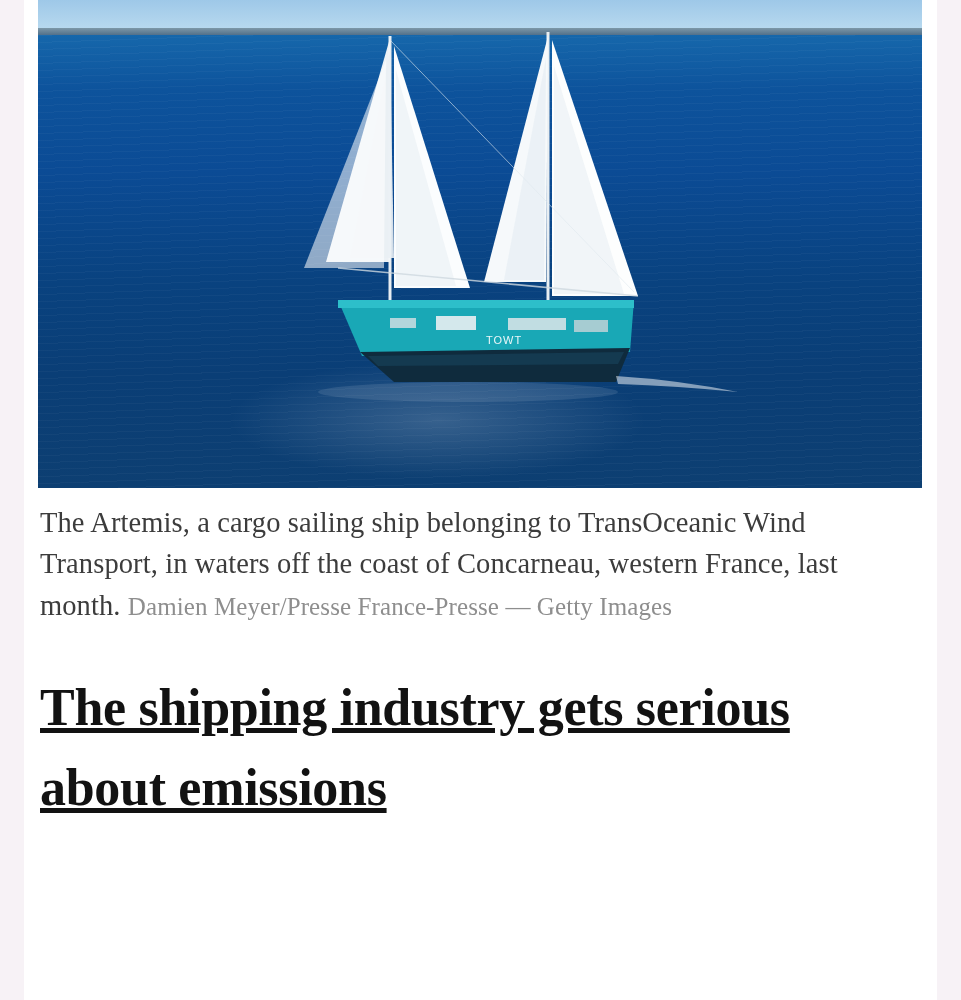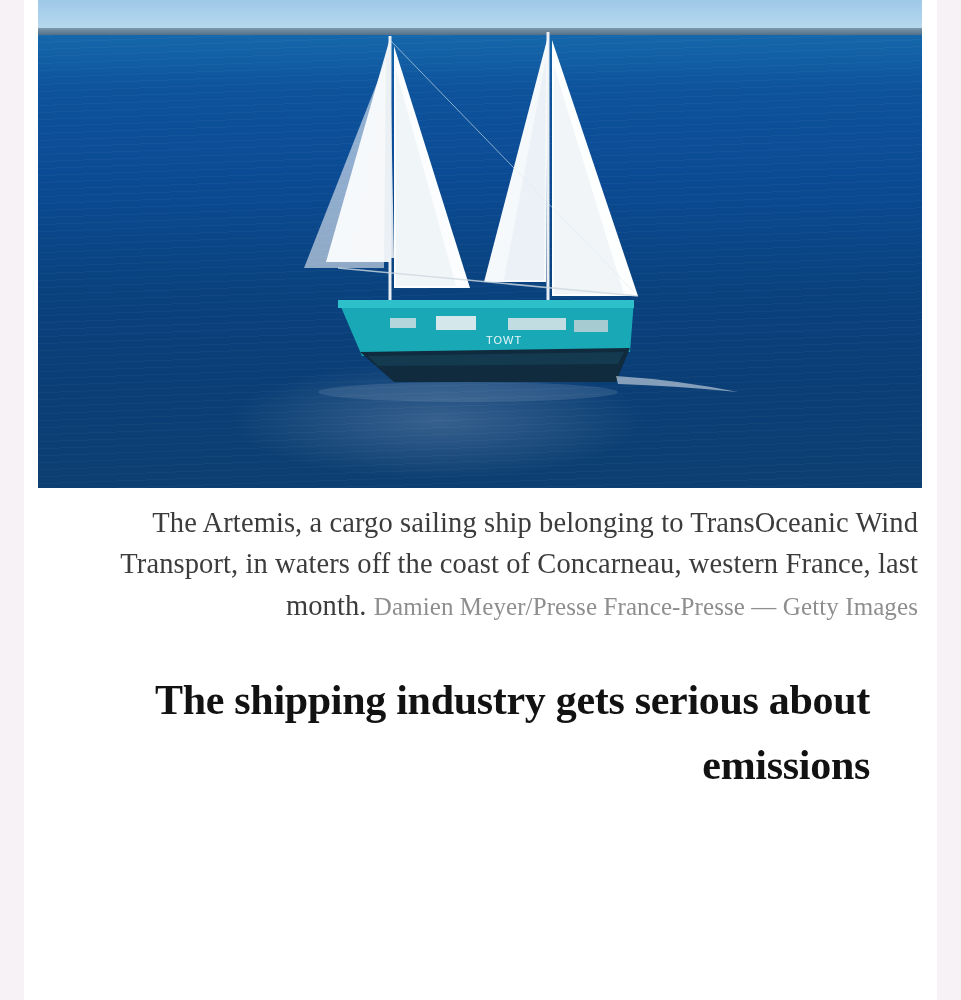--- a/index.html
+++ b/index.html
@@ -11,21 +11,20 @@
     width: 961px;
     height: 1000px;
     font-family: "Liberation Serif", serif;
     overflow: hidden;
   }
   .page {
     position: relative;
     width: 855px;
     height: 1000px;
     background: #f7f2f6;
-    text-align: right;
   }
   .article {
     position: absolute;
     left: 24px;
     top: 0;
     width: 913px;
     height: 1000px;
     background: #ffffff;
   }
   .photo-wrap {
@@ -98,24 +97,25 @@
   .credit {
     color: #8e8e8e;
     font-size: 25px;
   }
   
   .headline {
     margin: 42px 16px 0 16px;
     width: 830px;
     font-family: "Liberation Serif", serif;
     font-weight: 700;
-    font-size: 42px;
+    font-size: 52px;
     line-height: 1.54;
     color: #121212;
     letter-spacing: -0.3px;
+    text-decoration: underline;
   }
 </style>
 </head>
 <body>
 
 <div class="page">
   <article class="article">
 
     <figure class="photo-wrap" style="margin:0 14px;">
       <div class="sky"></div>

